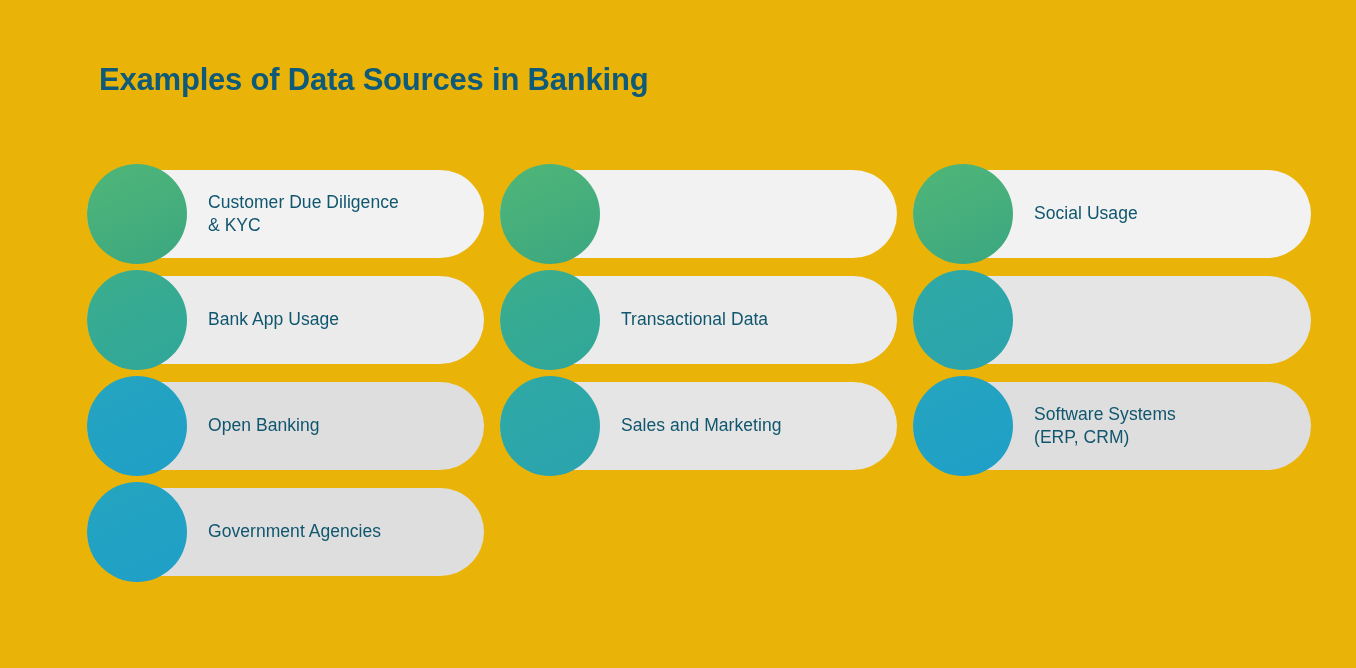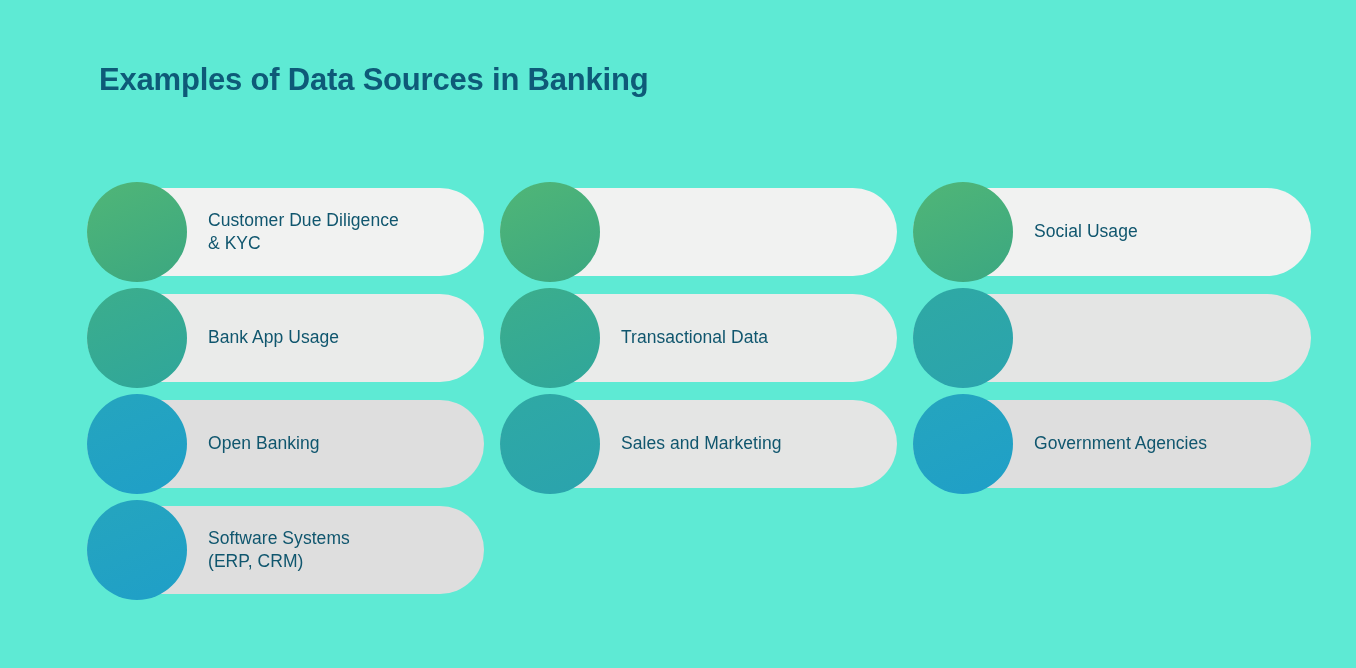--- a/index.html
+++ b/index.html
@@ -12,41 +12,41 @@
     width: 1356px;
     height: 668px;
     overflow: hidden;
     font-family: "Liberation Sans", sans-serif;
     -webkit-font-smoothing: antialiased;
   }
   .page {
     position: relative;
     width: 1356px;
     height: 668px;
-    background: #5eead4;
+    background: #eab308;
   }
 
   
   .page-title {
     position: absolute;
     left: 99px;
     top: 63px;
     font-size: 31px;
     font-weight: bold;
     letter-spacing: -0.2px;
     color: #0E5A78;
     white-space: nowrap;
     line-height: 1.1;
   }
 
   
   .grid {
     position: absolute;
     left: 87px;
-    top: 182px;
+    top: 164px;
     width: 1223px;
     display: grid;
     grid-template-columns: 397px 397px 398px;
     column-gap: 16px;
     row-gap: 6px;
   }
 
   .card {
     position: relative;
     height: 100px;
@@ -142,23 +142,23 @@
     </div>
 
     <div class="card row-3">
       <div class="card-pill"></div>
       <div class="card-circle"></div>
       <div class="card-label">Sales and Marketing</div>
     </div>
     <div class="card row-4">
       <div class="card-pill"></div>
       <div class="card-circle"></div>
-      <div class="card-label">Government Agencies</div>
+      <div class="card-label">Software Systems
+(ERP, CRM)</div>
     </div>
     <div class="card row-4">
       <div class="card-pill"></div>
       <div class="card-circle"></div>
-      <div class="card-label">Software Systems
-(ERP, CRM)</div>
+      <div class="card-label">Government Agencies</div>
     </div>
 
   </div>
 </div>
 
 </body></html>

